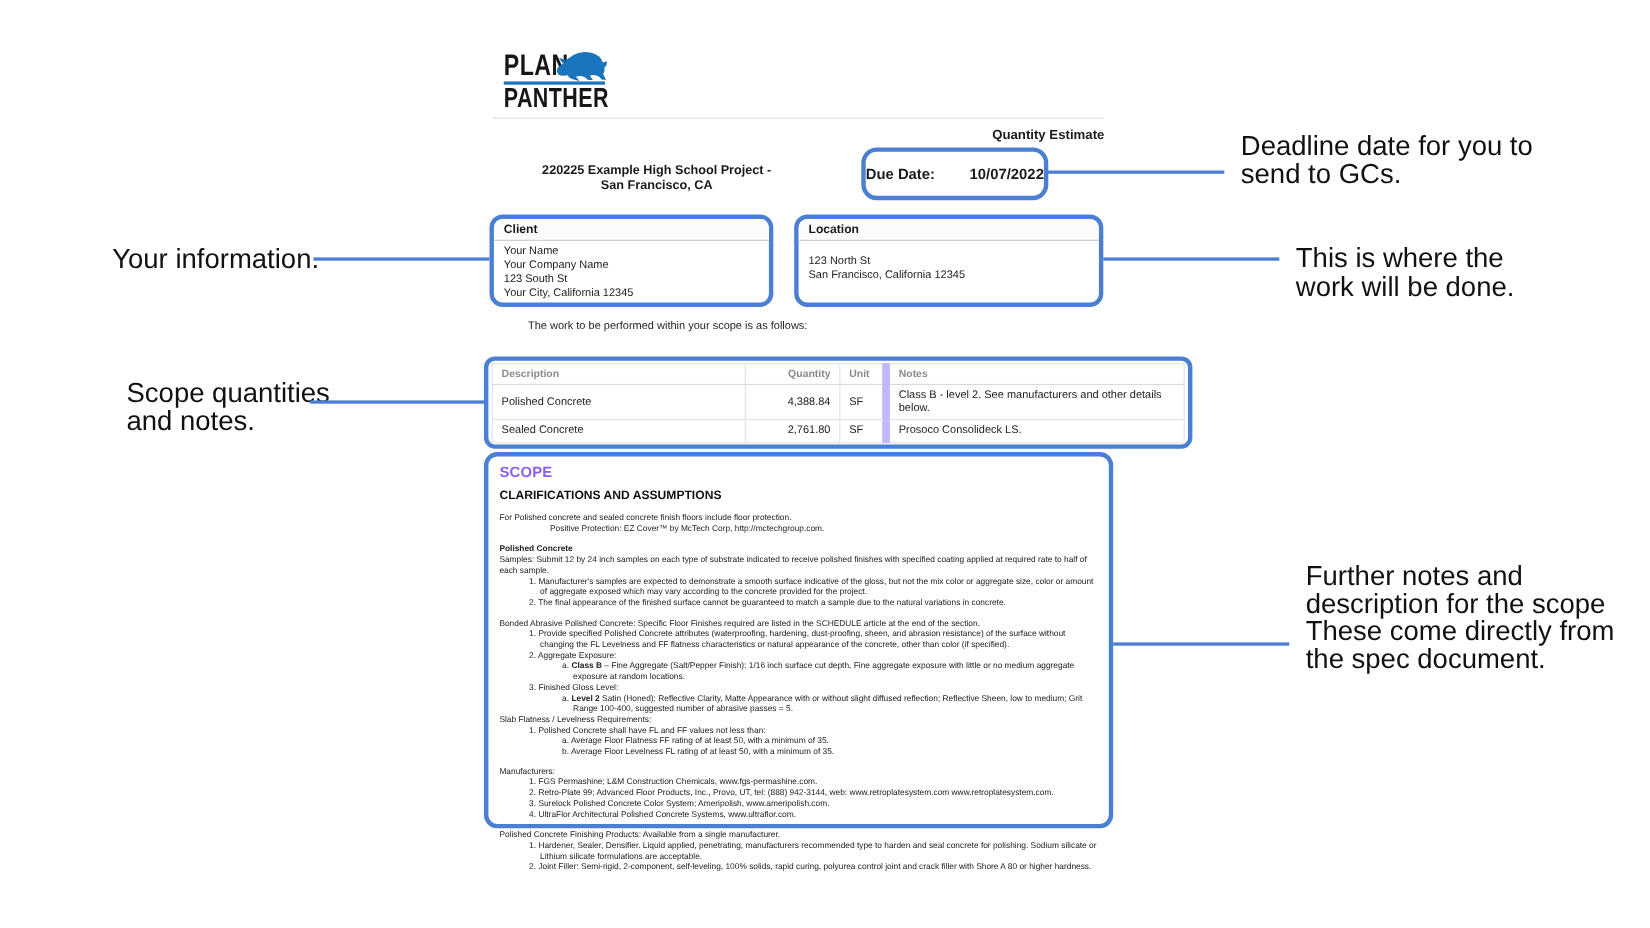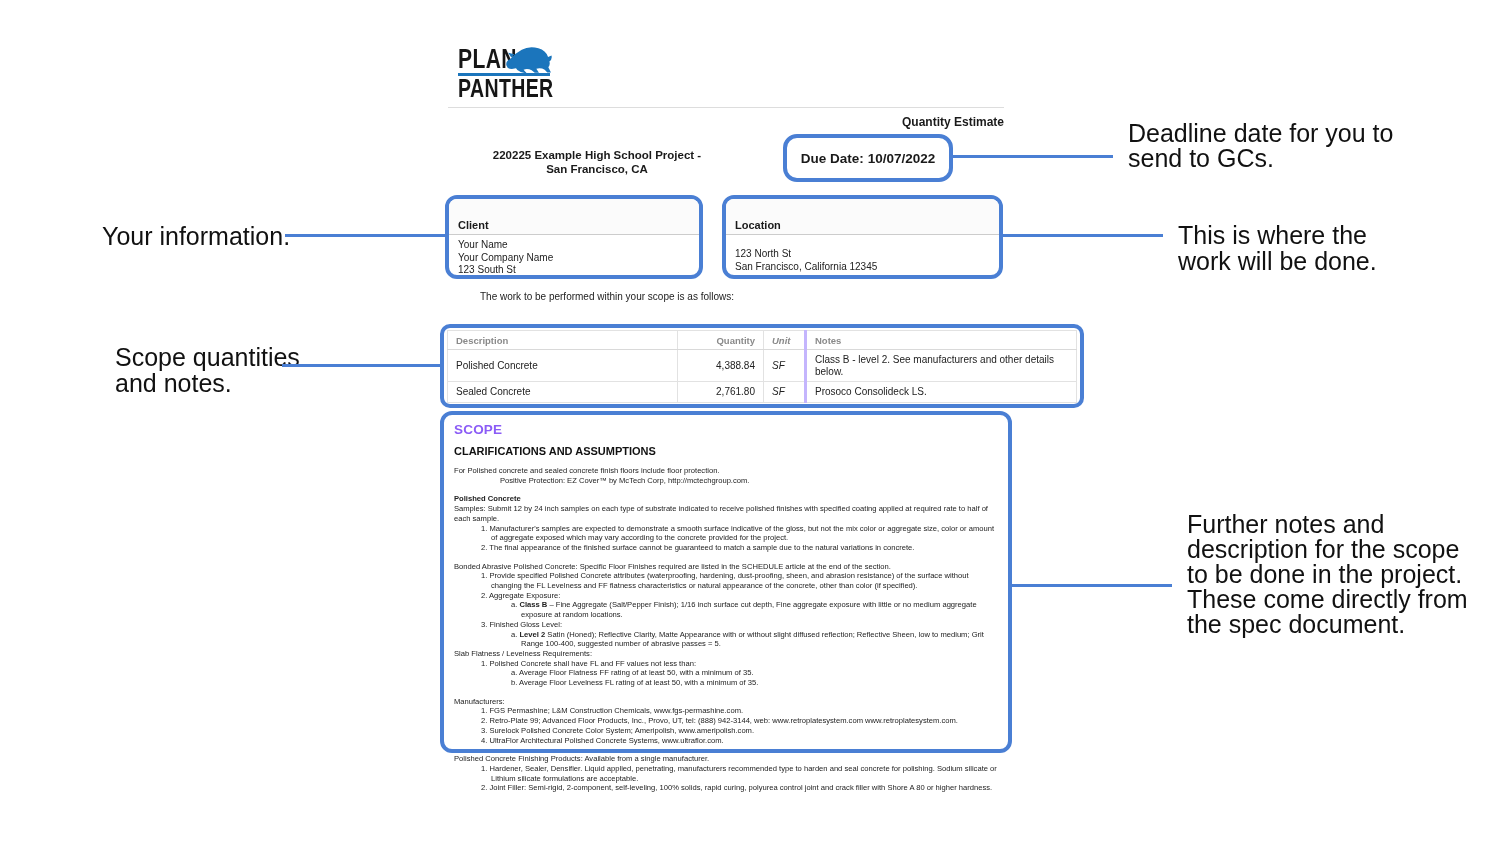--- a/index.html
+++ b/index.html
@@ -17,40 +17,40 @@
 
   #divider { left:448px; top:107px; width:556px; height:1px; background:#ddd; }
 
   #doc-type { left:704px; top:115px; width:300px; text-align:right; font-size:12px; font-weight:bold; color:#1a1a1a; }
 
   #project-title { left:452px; top:148px; width:290px; text-align:center; font-size:11.5px; font-weight:bold; line-height:14px; color:#1a1a1a; }
 
   
   .highlight { border:4px solid var(--hl); border-radius:12px; background:#fff; }
 
-  #due-box { left:783px; top:134px; width:170px; height:48px; border-radius:14px; display:flex; align-items:center; justify-content:center; gap:4px; font-size:13.5px; font-weight:bold; }
+  #due-box { left:783px; top:134px; width:170px; height:48px; border-radius:14px; display:flex; align-items:center; justify-content:space-between; gap:4px; font-size:13.5px; font-weight:bold; }
 
   .card { overflow:hidden; }
   #client-card { left:445px; top:195px; width:258px; height:84px; }
   #location-card { left:722px; top:195px; width:281px; height:84px; }
-  .card-header { font-size:11px; font-weight:bold; padding:20px 9px 3px; border-bottom:1px solid #ccc; background:#fbfbfb; color:#1a1a1a; }
+  .card-header { font-size:11px; font-weight:bold; padding:4px 9px 3px; border-bottom:1px solid #ccc; background:#fbfbfb; color:#1a1a1a; }
   .card-body { padding:4px 9px; font-size:10px; line-height:12.5px; color:#222; }
   #location-card .card-body { padding-top:13px; }
 
   #intro { left:448px; top:291px; font-size:10px; color:#222;margin-left:32px; }
 
   
   #table-box { left:440px; top:324px; width:644px; height:84px; border-radius:10px; padding:2px 3px; }
   #qtable { width:100%; border-collapse:collapse; font-size:10px; color:#222; border:1px solid #e2e2e2; }
   #qtable th { font-size:9.5px; font-weight:bold; color:#8a8a8a; text-align:left; padding:4px 8px 3px; border-bottom:1px solid #d9d9d9; }
   #qtable td { padding:4px 8px; border-bottom:1px solid #e2e2e2; vertical-align:middle; line-height:11.5px; }
   #qtable th.col-qty, #qtable td.col-qty { text-align:right; }
   #qtable .col-desc { width:230px; border-right:1px solid #e2e2e2; }
   #qtable .col-qty  { width:86px;  border-right:1px solid #e2e2e2; }
-  #qtable .col-unit { width:42px;  border-right:3px solid #c4b5fd;font-style:italic; }
+  #qtable .col-unit { width:42px;  border-right:7px solid #c4b5fd; }
 
   
   #scope-box { left:440px; top:411px; width:572px; height:342px; padding:7px 10px; }
   #scope-title { font-size:13.5px; font-weight:bold; letter-spacing:0.2px; color:#8b5cf6; }
   #scope-subtitle { font-size:11px; font-weight:bold; margin-top:8px; color:#111; }
   .scope-block { margin-top:9px; }
   .scope-line { font-size:7.6px; line-height:9.7px; color:#222; }
   .scope-line .b { font-weight:bold; }
   .lv1 { padding-left:37px; text-indent:-10px; }
   .lv2 { padding-left:46px; }
@@ -201,21 +201,20 @@
       <div>This is where the</div>
       <div>work will be done.</div>
     </div>
   <div class="abs annotation" id="ann-scope-qty">
       <div>Scope quantities</div>
       <div>and notes.</div>
     </div>
   <div class="abs annotation" id="ann-scope-notes">
       <div>Further notes and</div>
       <div>description for the scope</div>
-      <div>to be done in the project.</div>
       <div>These come directly from</div>
       <div>the spec document.</div>
     </div>
 
   <div class="connector" id="conn-deadline"></div>
   <div class="connector" id="conn-your-info"></div>
   <div class="connector" id="conn-location"></div>
   <div class="connector" id="conn-scope-qty"></div>
   <div class="connector" id="conn-scope-notes"></div>
 

